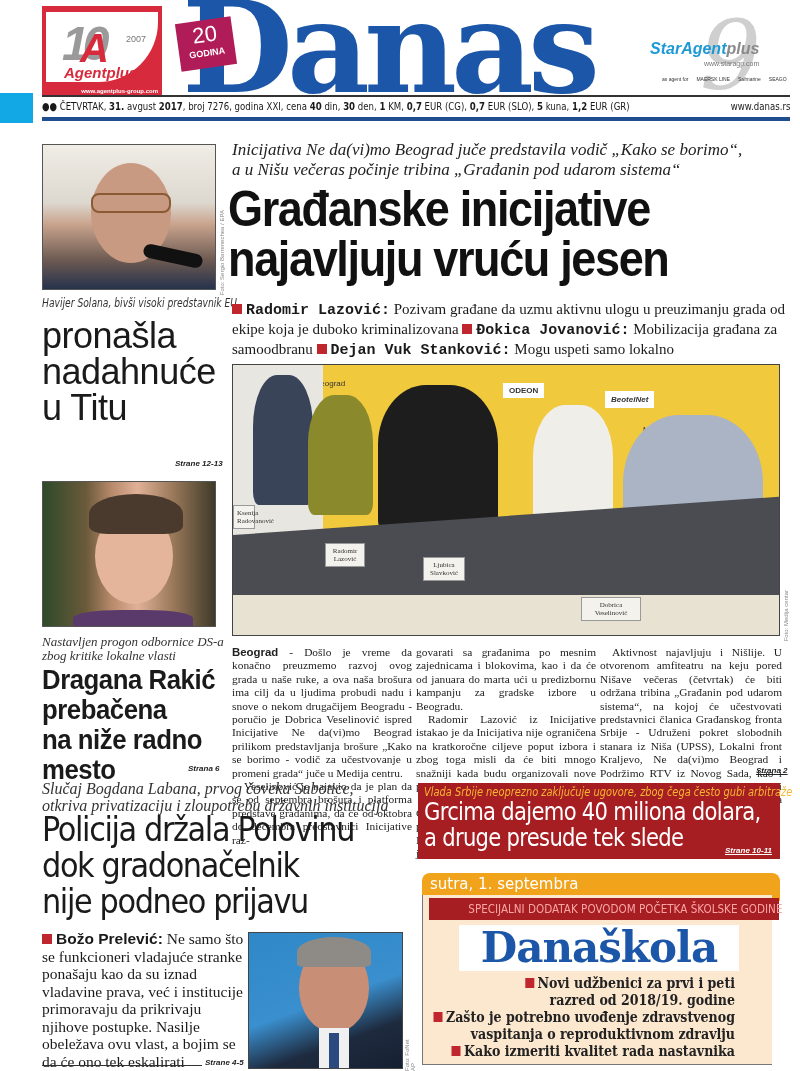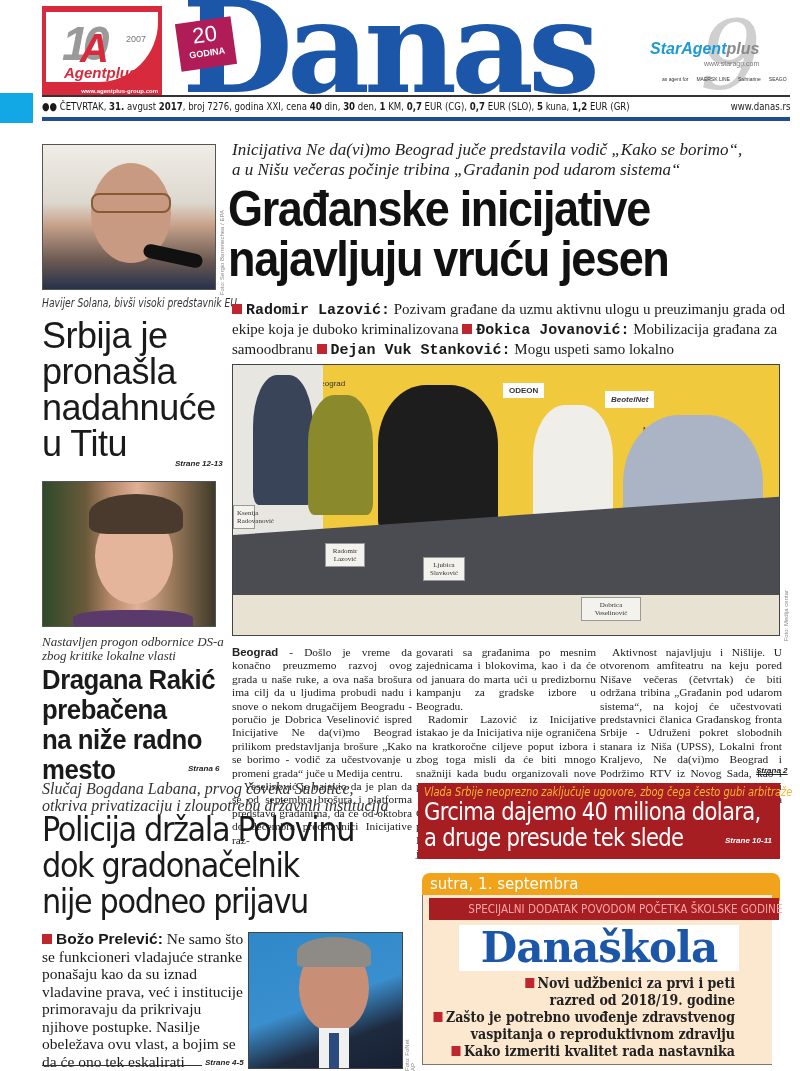--- a/index.html
+++ b/index.html
@@ -70,21 +70,21 @@
   .polic-head { left: 42px; top: 812px; font: 33px "DejaVu Sans", sans-serif; line-height: 36px; letter-spacing: -1.5px; transform: scaleX(0.92); transform-origin: left; white-space: nowrap; }
   .bozo { left: 42px; top: 930px; width: 205px; font: 15.5px "Liberation Serif", serif; line-height: 17.5px; color: #1a1a1a; }
   .bozo b { font-family: "Liberation Sans", sans-serif; }
   .bozo-rule { left: 42px; top: 1065px; width: 160px; height: 1px; background: #333; }
   .photo-bozo { left: 248px; top: 932px; width: 155px; height: 137px; background: linear-gradient(160deg, #2f88c8 0%, #3a8fce 50%, #1e2a3e 75%, #162033 100%); border: 1px solid #444; overflow: hidden; }
 
   
   .red-box { left: 418px; top: 783px; width: 362px; height: 76px; background: #a61d22; padding: 2px 6px; }
   .red-box .k { font: italic 12px "DejaVu Sans", sans-serif; color: #f7b733; transform: scaleX(0.82); transform-origin: left; white-space: nowrap; }
   .red-box .h { font: 24px "DejaVu Sans", sans-serif; line-height: 26px; color: #fff; letter-spacing: -0.8px; transform: scaleX(0.88); transform-origin: left; white-space: nowrap; }
-  .red-box .s { position: absolute; right: 8px; bottom: 14px; font: bold italic 8px "Liberation Sans", sans-serif; color: #fff; }
+  .red-box .s { position: absolute; right: 8px; bottom: 4px; font: bold italic 8px "Liberation Sans", sans-serif; color: #fff; text-decoration: underline; }
 
   
   .orange-tab { left: 422px; top: 873px; width: 358px; height: 28px; background: #f2a31c; border-radius: 8px 8px 0 0; }
   .orange-tab span { display: block; padding-left: 8px; font: 15px "DejaVu Sans", sans-serif; line-height: 22px; color: #fff; }
   .skola-box { left: 422px; top: 895px; width: 350px; height: 170px; background: #fce7cf; border-left: 1px solid #777; border-bottom: 1px solid #777; }
   .skola-banner { position: absolute; left: 6px; top: 3px; width: 350px; height: 22px; background: #a61d22; color: #fca5a5; text-align: center; font: 13px "DejaVu Sans", sans-serif; line-height: 22px; transform-origin: center; }
   .skola-banner span { display: inline-block; transform: scaleX(0.8); white-space: nowrap; }
   .skola-logo { position: absolute; left: 36px; top: 30px; width: 280px; height: 46px; background: #fff; text-align: center; font: bold 42px "DejaVu Serif", serif; line-height: 46px; color: #1b56a8; letter-spacing: -1px; }
   .skola-list { position: absolute; left: 6px; top: 80px; width: 340px; font: bold 14px "DejaVu Serif", serif; line-height: 17px; color: #222; text-align: right; }
   .skola-list li { list-style: none; transform: scaleX(0.9); transform-origin: left; white-space: nowrap; }
@@ -145,21 +145,20 @@
 <div class="abs rule-blue"></div>
 
 <div class="abs photo photo-solana">
   <div class="face" style="left:48px;top:18px;width:80px;height:100px;background:#c89a82;"></div>
   <div class="face" style="left:48px;top:48px;width:80px;height:20px;border:2px solid #8a5a32;border-radius:8px;background:transparent;"></div>
   <div style="position:absolute;left:100px;top:104px;width:60px;height:14px;background:#111;border-radius:7px;transform:rotate(12deg);"></div>
 </div>
 <div class="abs credit-v" style="left:219px;top:210px;">Foto: Sergio Barrenechea / EPA</div>
 <div class="abs kicker-sans" style="left:42px;top:296px;">Havijer Solana, bivši visoki predstavnik EU</div>
 <div class="abs head-light" style="left:42px;top:318px;">
-  <div>Srbija je</div>
   <div>pronašla</div>
   <div>nadahnuće</div>
   <div>u Titu</div>
 </div>
 <div class="abs strana" style="left:175px;top:459px;">Strane 12-13</div>
 
 <div class="abs photo photo-rakic">
   <div class="face" style="left:52px;top:26px;width:78px;height:96px;background:#e4b59a;"></div>
   <div class="face" style="left:46px;top:12px;width:94px;height:40px;background:#4a3a2e;border-radius:50% 50% 20% 20%;"></div>
   <div style="position:absolute;left:30px;top:128px;width:120px;height:20px;background:#5a3a6a;border-radius:40% 40% 0 0;"></div>

